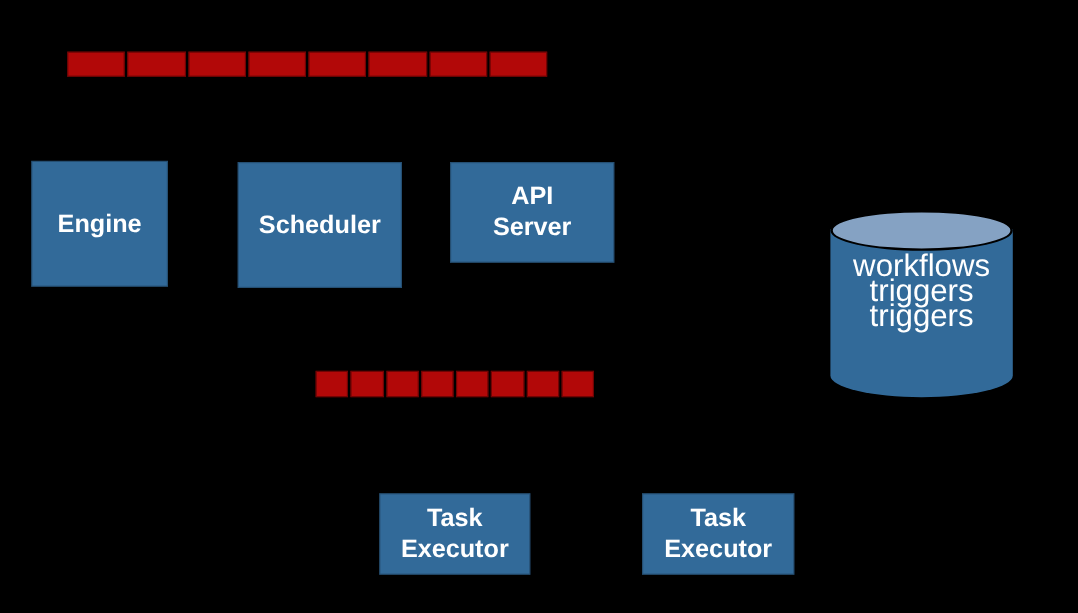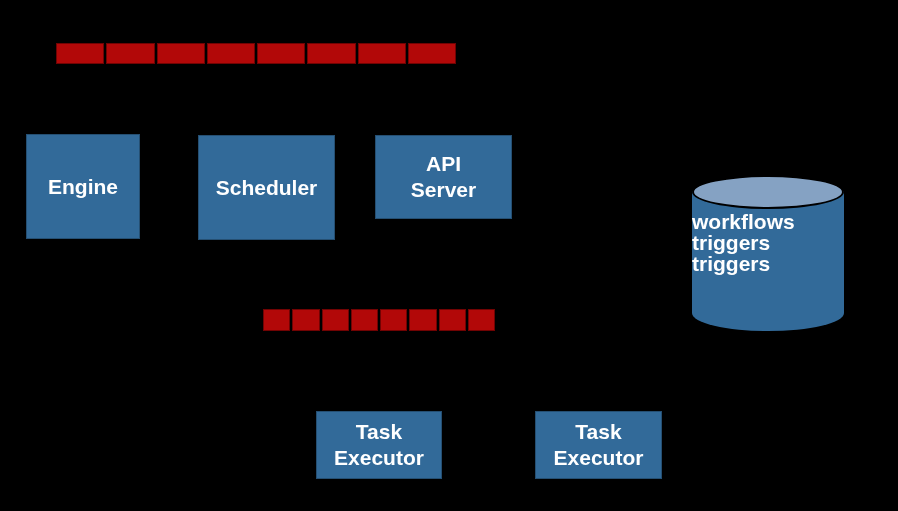--- a/index.html
+++ b/index.html
@@ -63,22 +63,23 @@
     position:absolute;
     left:0;top:0;width:152px;height:34px;
     background:var(--lid);
     border:2px solid #000;
     border-radius:50%;
     box-sizing:border-box;
   }
   .db-items{
     position:absolute;
     left:0;right:0;top:36px;
+    text-align:center;
     color:var(--text);
-    font-weight:bold;font-size:21px;line-height:21px;
+    font-weight:normal;font-size:26px;line-height:21px;
   }
 </style>
 </head>
 <body>
 
 <div class="stage">
 
   <div class="queue q-top">
       <div class="seg"></div>
       <div class="seg"></div>

